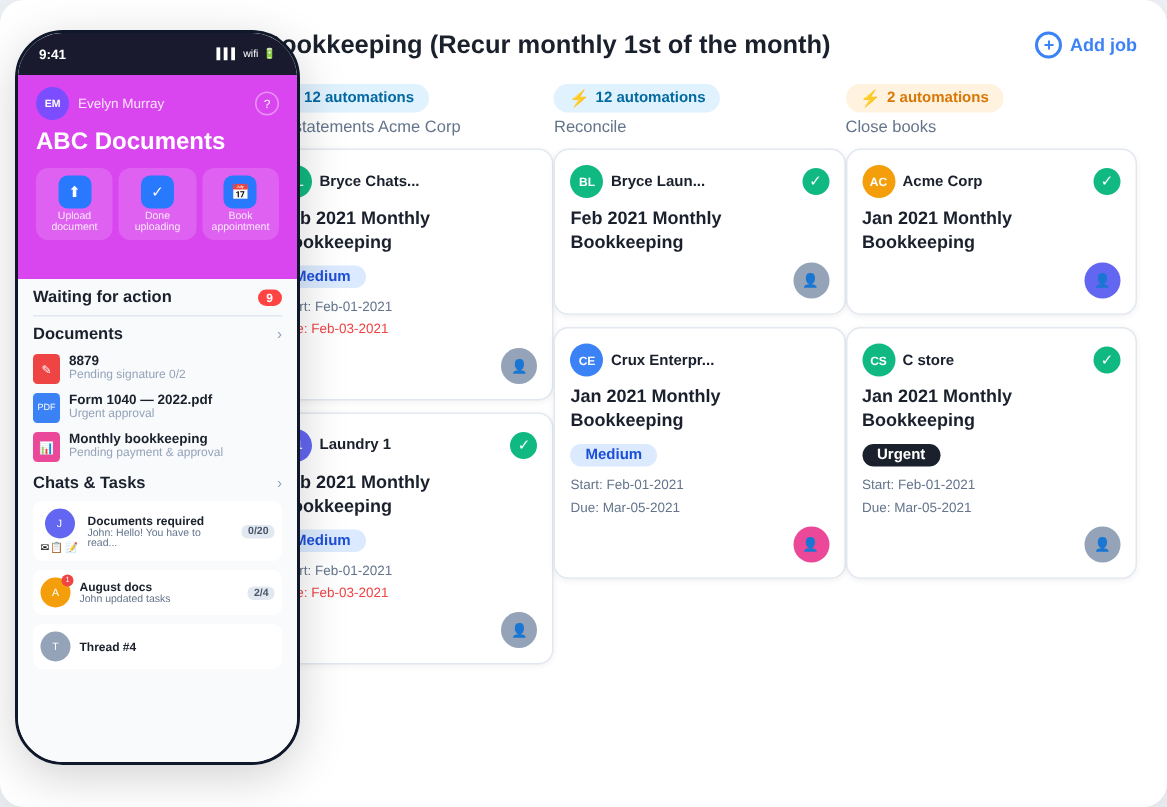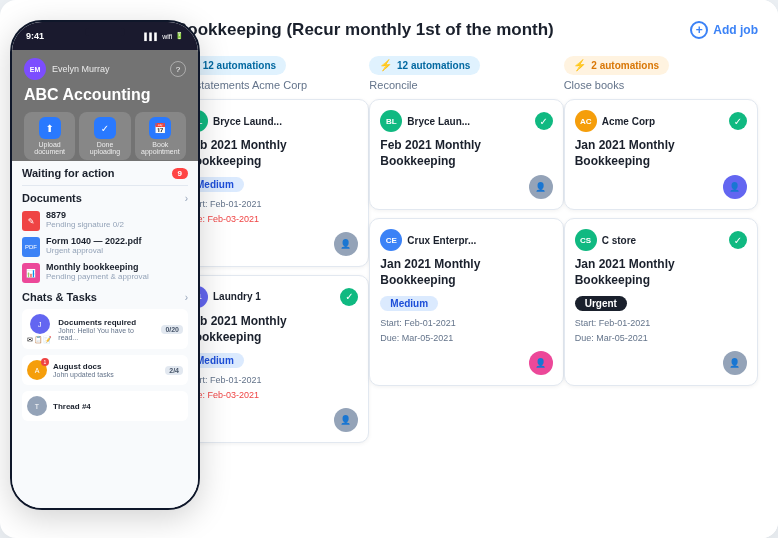--- a/index.html
+++ b/index.html
@@ -68,22 +68,22 @@
       height: 8px;
       background: #1a1a2e;
       border-radius: 4px;
       position: absolute;
       left: 50%;
       transform: translateX(-50%);
       top: 6px;
     }
 
     .phone-header {
-      background: #737373;
-      padding: 8px 12px 1px;
+      background: #d946ef;
+      padding: 8px 12px 26px;
     }
     .phone-user-row {
       display: flex;
       align-items: center;
       justify-content: space-between;
       margin-bottom: 6px;
     }
     .phone-avatar {
       width: 22px;
       height: 22px;
@@ -474,21 +474,21 @@
       </div>
     </div>
     <div class="phone-header">
       <div class="phone-user-row">
         <div class="phone-avatar">
           <span>EM</span>
         </div>
         <span class="phone-user-name">Evelyn Murray</span>
         <div class="phone-question">?</div>
       </div>
-      <div class="phone-title">ABC Accounting</div>
+      <div class="phone-title">ABC Documents</div>
       <div class="phone-actions">
         <div class="phone-action-btn">
           <div class="phone-action-icon">⬆</div>
           <span class="phone-action-label">Upload document</span>
         </div>
         <div class="phone-action-btn">
           <div class="phone-action-icon">✓</div>
           <span class="phone-action-label">Done uploading</span>
         </div>
         <div class="phone-action-btn">
@@ -591,21 +591,21 @@
             <span class="bolt">⚡</span>
             <span>12 automations</span>
           </div>
           <div class="column-label">Get statements Acme Corp</div>
         </div>
 
         <div class="job-card">
           <div class="card-top">
             <div class="card-user-row">
               <div class="card-avatar" style="background:#10b981;">BL</div>
-              <span class="card-user-name">Bryce Laund...</span>
+              <span class="card-user-name">Bryce Chats...</span>
             </div>
           </div>
           <div class="card-title">Feb 2021 Monthly Bookkeeping</div>
           <span class="priority-badge medium">Medium</span>
           <div class="card-date">
             <div>Start: Feb-01-2021</div>
             <div class="due-red">Due: Feb-03-2021</div>
           </div>
           <div class="card-footer">
             <div class="card-thumb">👤</div>

